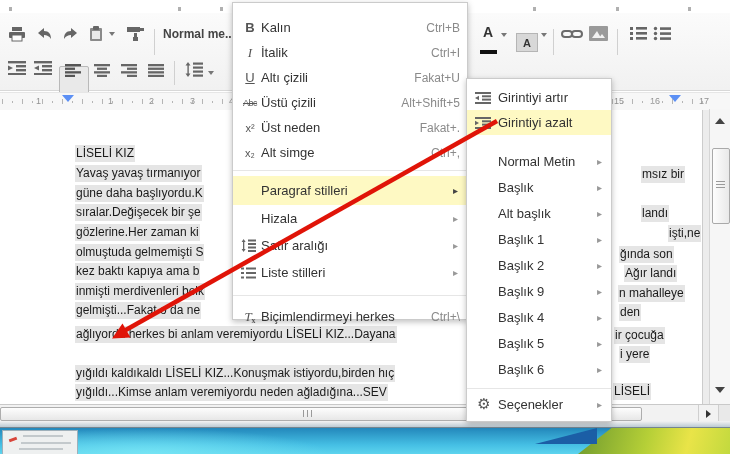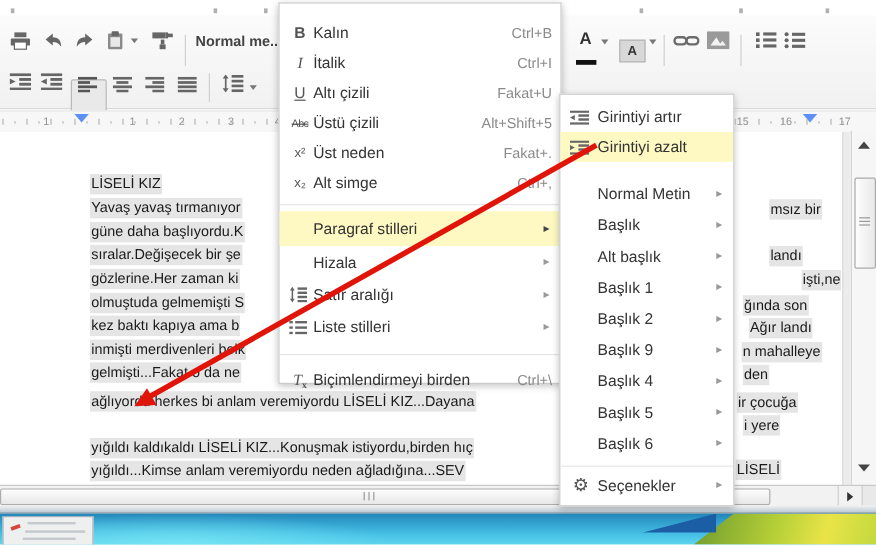--- a/index.html
+++ b/index.html
@@ -430,21 +430,21 @@
             <rect x="5" y="5" width="10" height="2" fill="#666"></rect>
             <rect x="5" y="9.5" width="10" height="2" fill="#666"></rect>
           </svg>
       </span>
       <span class="lbl">Liste stilleri</span>
         <span class="arr">▸</span>
     </div>
     <div class="msep" style="margin-top:9px;margin-bottom:8px"></div>
     <div class="mi">
       <span class="ic ic-clear">T<small>x</small></span>
-      <span class="lbl">Biçimlendirmeyi birden</span>
+      <span class="lbl">Biçimlendirmeyi herkes</span>
         <span class="sc">Ctrl+\</span>
     </div>
   </div>
 
   <div class="abs menu smenu">
     <div class="mi" style="margin-top:6px">
       <span class="ic">
         <svg class="mini" width="16" height="12" viewBox="0 0 16 12">
             <rect x="0" y="0" width="16" height="2" fill="#666"></rect>
             <rect x="7" y="3.3" width="9" height="2" fill="#666"></rect>

